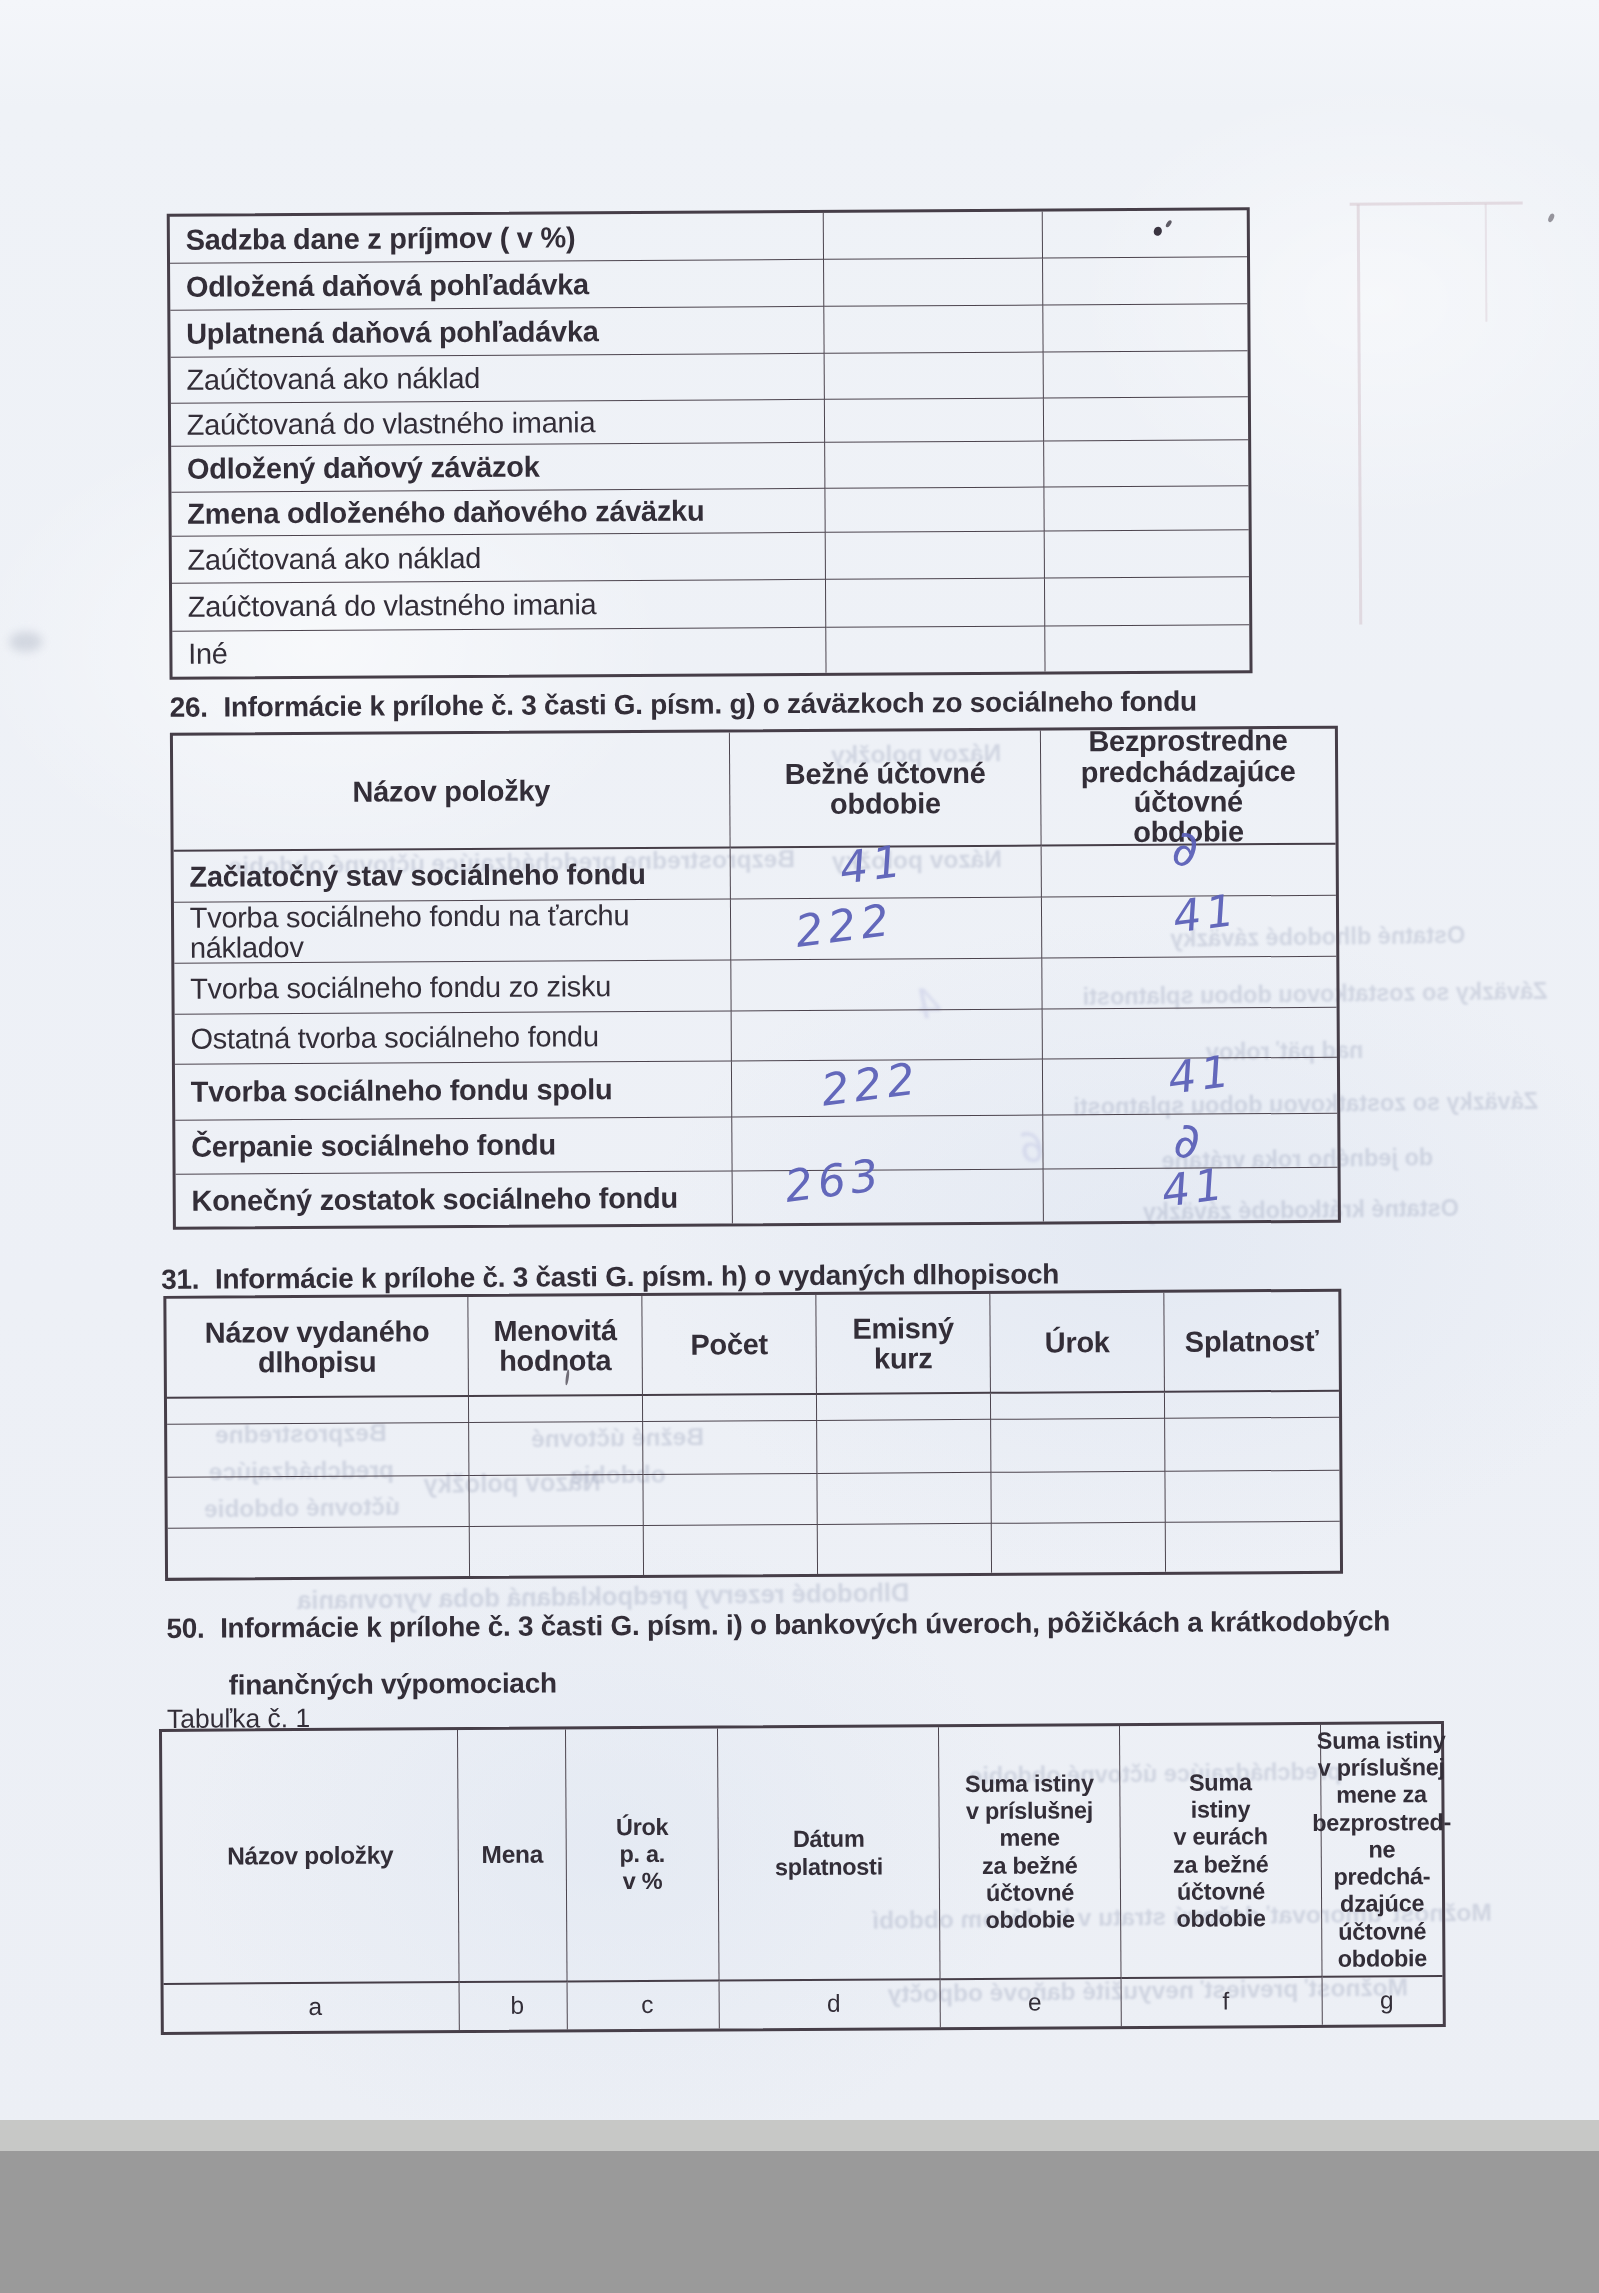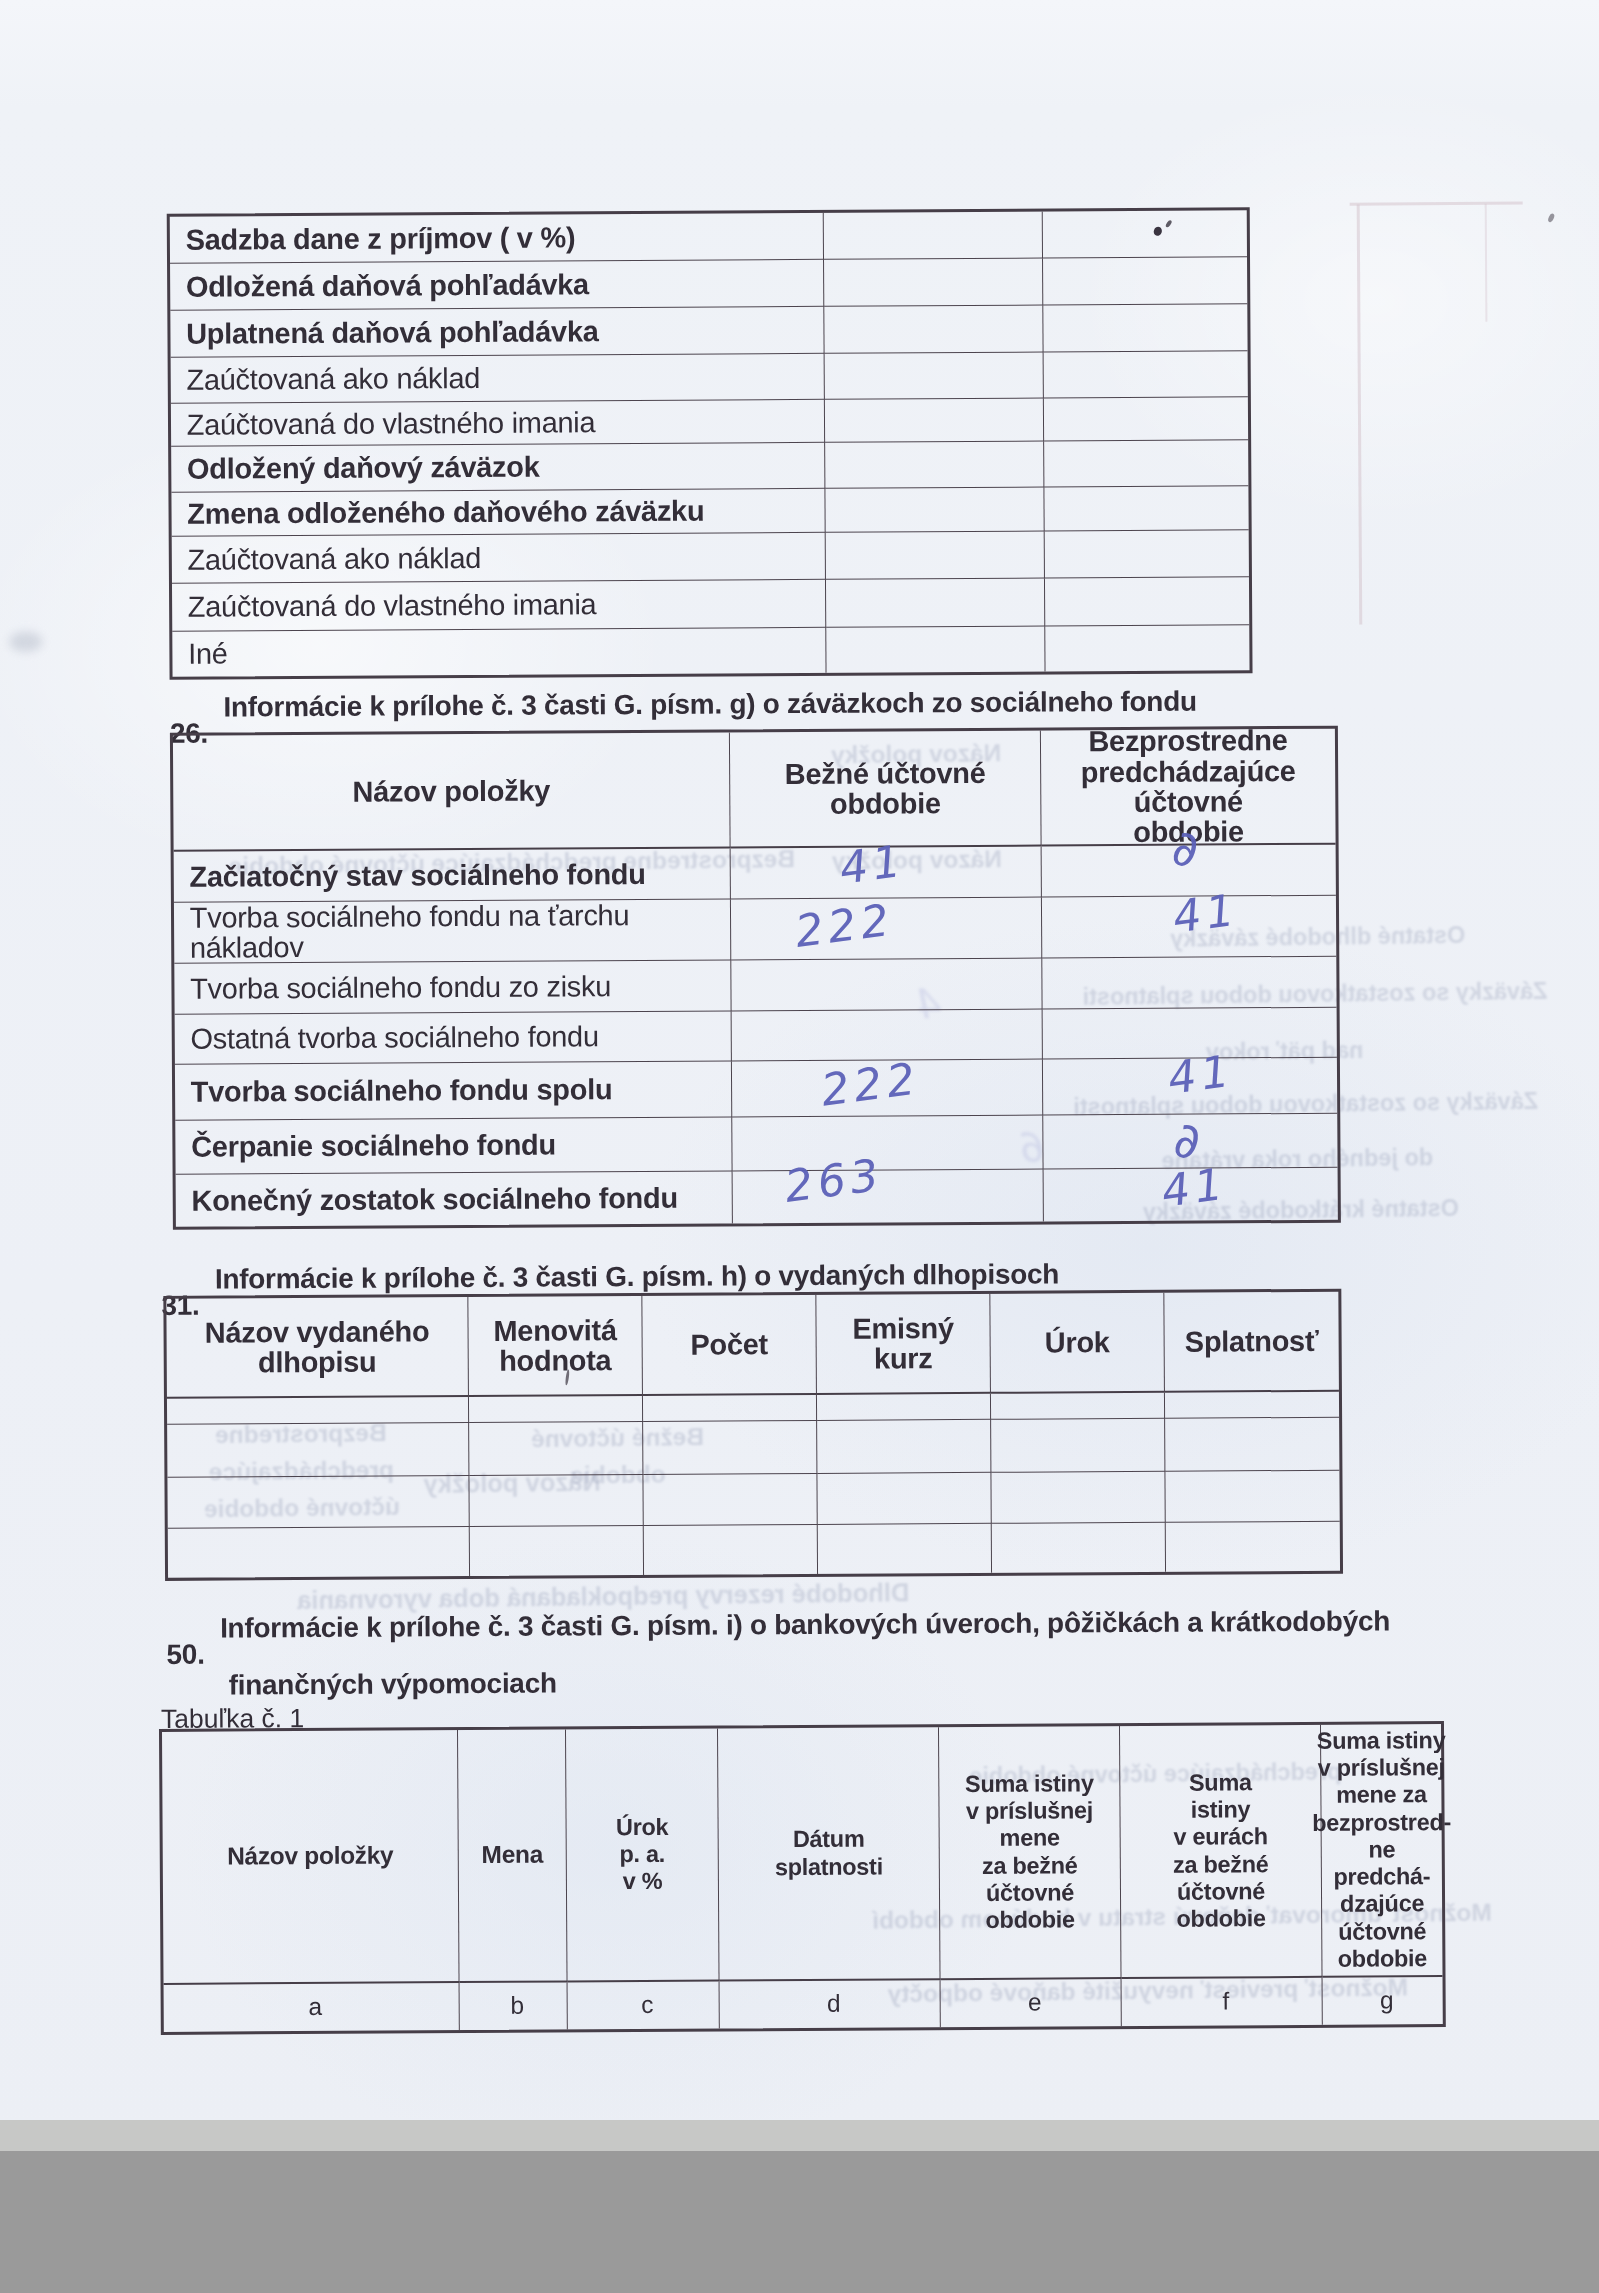--- a/index.html
+++ b/index.html
@@ -23,21 +23,21 @@
         white-space:pre-line;border-bottom:2.9px solid #463e48;}
   .c.v{padding:2px 3.9px;}
   .c.nb{border-bottom:none;}
   .t3 .c:nth-child(3n){border-right:none;}
   .t6 .c:nth-child(6n){border-right:none;}
   .t7 .c:nth-child(7n){border-right:none;}
   .t28 .c{font-size:23.5px;line-height:1.16;letter-spacing:-0.3px;}
   .t28 .c.lt{justify-content:center;font-weight:400;font-size:24.5px;border-bottom:none;}
   
   .head{position:absolute;display:flex;font-weight:700;font-size:28px;letter-spacing:-0.3px;white-space:nowrap;}
-  .head .no{margin-right:15.7px;margin-top:26px;}
+  .head .no{margin-right:15.7px;}
   .plain{position:absolute;font-size:26.5px;white-space:nowrap;}
   
   .hw{position:absolute;font-family:"DejaVu Sans",sans-serif;font-style:italic;
       color:#5c61b8;font-size:44px;letter-spacing:4.9px;transform:rotate(-7deg);opacity:.95;white-space:nowrap;}
   .hw.m{font-size:49px;letter-spacing:0;transform:rotate(8deg);}
   
   .ghost{position:absolute;transform:scaleX(-1) rotate(.4deg);color:#8d96b1;opacity:.30;
          filter:blur(1.2px);font-weight:700;white-space:pre-line;line-height:1.5;}
   .ghost.hand{font-family:"DejaVu Sans",sans-serif;font-style:italic;color:#7b80c4;
          opacity:.18;font-weight:400;filter:blur(1.5px);}
@@ -201,21 +201,21 @@
     </div>
     <div class="speck" style="left:564px;top:1368px;width:2.9px;height:15.7px;transform:rotate(8deg);opacity:.7;"></div>
 
     <div class="head" style="left:163px;top:1609px;">
       <span class="no">50.</span>
       <span>Informácie  k prílohe  č.  3  časti  G.  písm.  i)  o bankových  úveroch,  pôžičkách  a krátkodobých</span>
     </div>
     <div class="head" style="left:225px;top:1666px;">
       <span>finančných výpomociach</span>
     </div>
-    <div class="plain" style="left:157px;top:1700px;">Tabuľka č. 1</div>
+    <div class="plain" style="left:163px;top:1700px;">Tabuľka č. 1</div>
 
     <div class="tbl t7 t28" style="left:155px;top:1725px;grid-template-columns:296px 108px 152px 221px 181px 201px 120px;
                 grid-template-rows:253px 47px;">
       <div class="c hd" style="font-size:24.5px;">Názov položky</div>
       <div class="c hd" style="font-size:24.5px;">Mena</div>
       <div class="c hd">Úrok
 p. a.
 v %</div>
       <div class="c hd">Dátum
 splatnosti</div>

